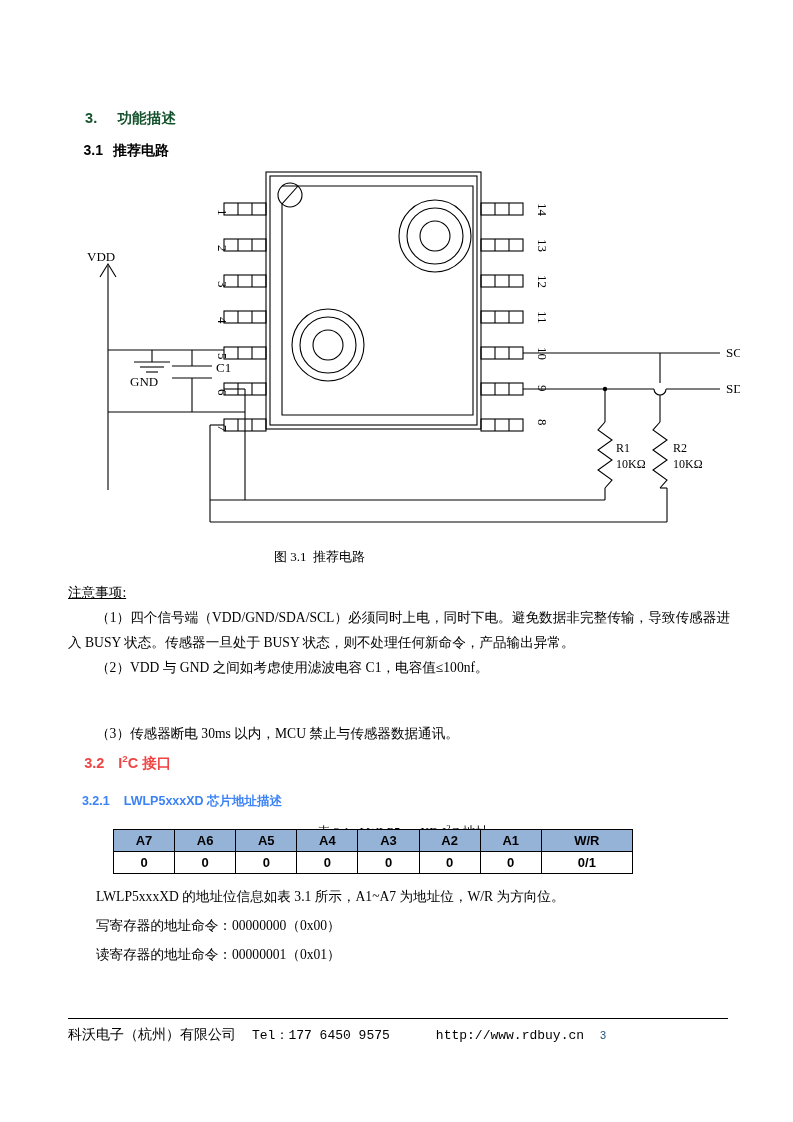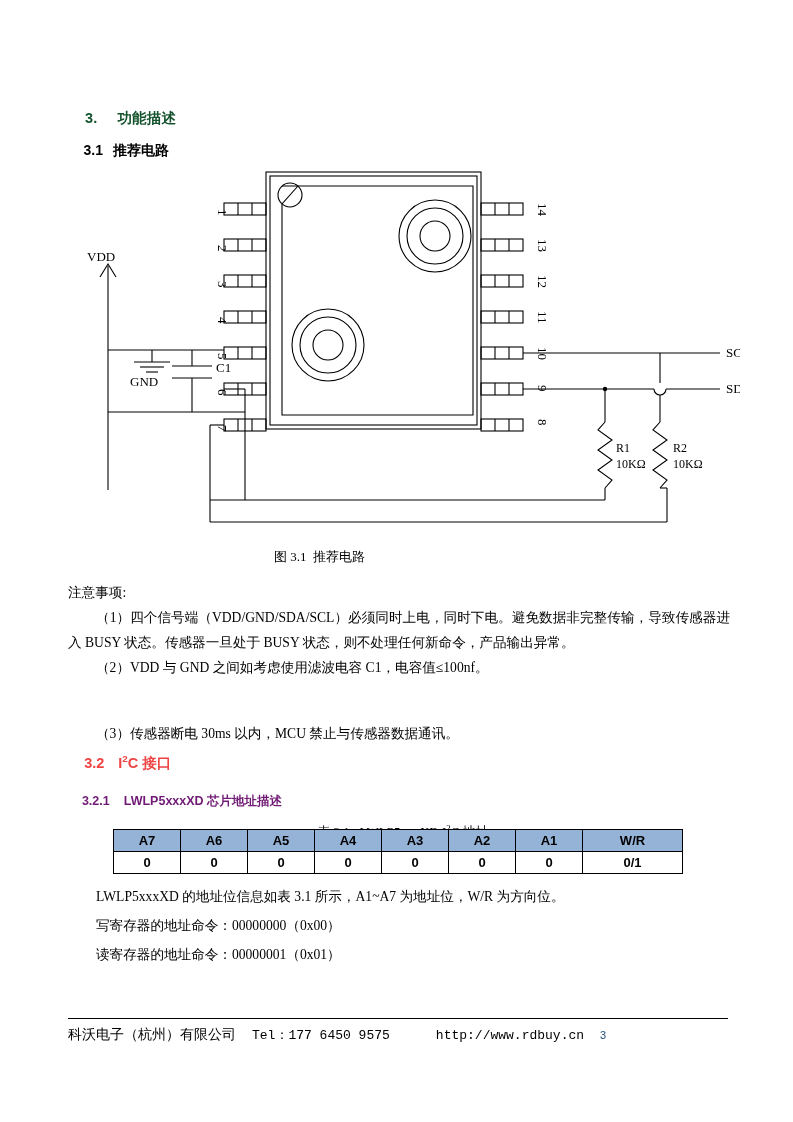--- a/index.html
+++ b/index.html
@@ -47,21 +47,21 @@
     font-size: 14.5px;
     color: #ef4444;
     white-space: pre;
   }
   .h-sub3 {
     position: absolute;
     left: 68px; top: 779px;
     font-family: "Liberation Sans", sans-serif;
     font-weight: bold;
     font-size: 12.5px;
-    color: #701a75;
+    color: #3b82f6;
     white-space: pre;
   }
   .sup { font-size: .68em; vertical-align: super; }
 
   
   .figure {
     position: absolute;
     left: 60px; top: 160px;
     width: 680px; height: 385px;
   }
@@ -78,21 +78,21 @@
   
   .para {
     position: absolute;
     font-size: 13.6px;
     line-height: 25px;
     font-family: "Liberation Serif", "DejaVu Serif", serif;
     color: #000;
     white-space: pre-wrap;
     text-align: justify;
   }
-  #note-title { left: 68px; top: 580px; width: 660px; }
+  #note-title { left: 68px; top: 580px; width: 660px; text-decoration: underline; }
   #note-1     { left: 68px; top: 605px; width: 662px; text-indent: 28px; }
   #note-2     { left: 68px; top: 655px; width: 662px; text-indent: 28px; }
   #note-3     { left: 68px; top: 681px; width: 662px; text-indent: 28px; margin-top: 40px; }
 
   #desc-1 { left: 96px; top: 884px; width: 620px; }
   #desc-2 { left: 96px; top: 913px; width: 620px; }
   #desc-3 { left: 96px; top: 942px; width: 620px; }
 
   
   .tbl-caption {
@@ -100,21 +100,21 @@
     left: 0; top: 807px;
     width: 793px;
     text-align: center;
     font-size: 13px;
     white-space: pre;
   }
   table.addr {
     position: absolute;
     left: 113px; top: 829px;
     border-collapse: collapse;
-    width: 570px;
+    width: 520px;
     font-family: "Liberation Sans", sans-serif;
     padding-left: 26px;
   }
   table.addr td {
     border: 1px solid #000;
     text-align: center;
     font-size: 13px;
     font-weight: bold;
     height: 21px;
     padding: 0;

